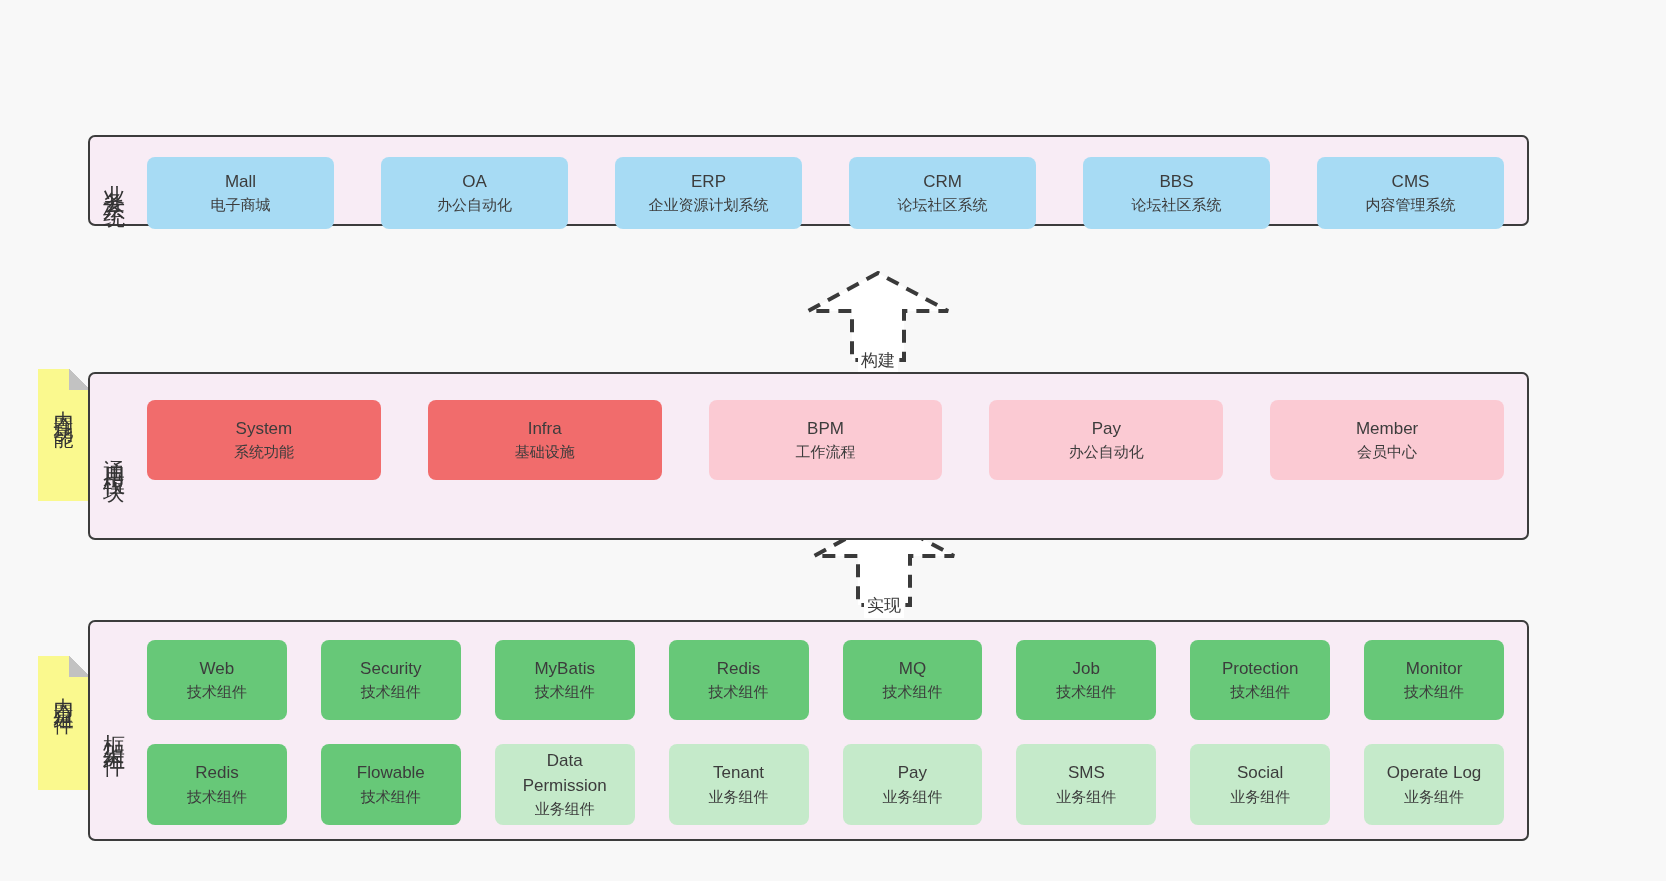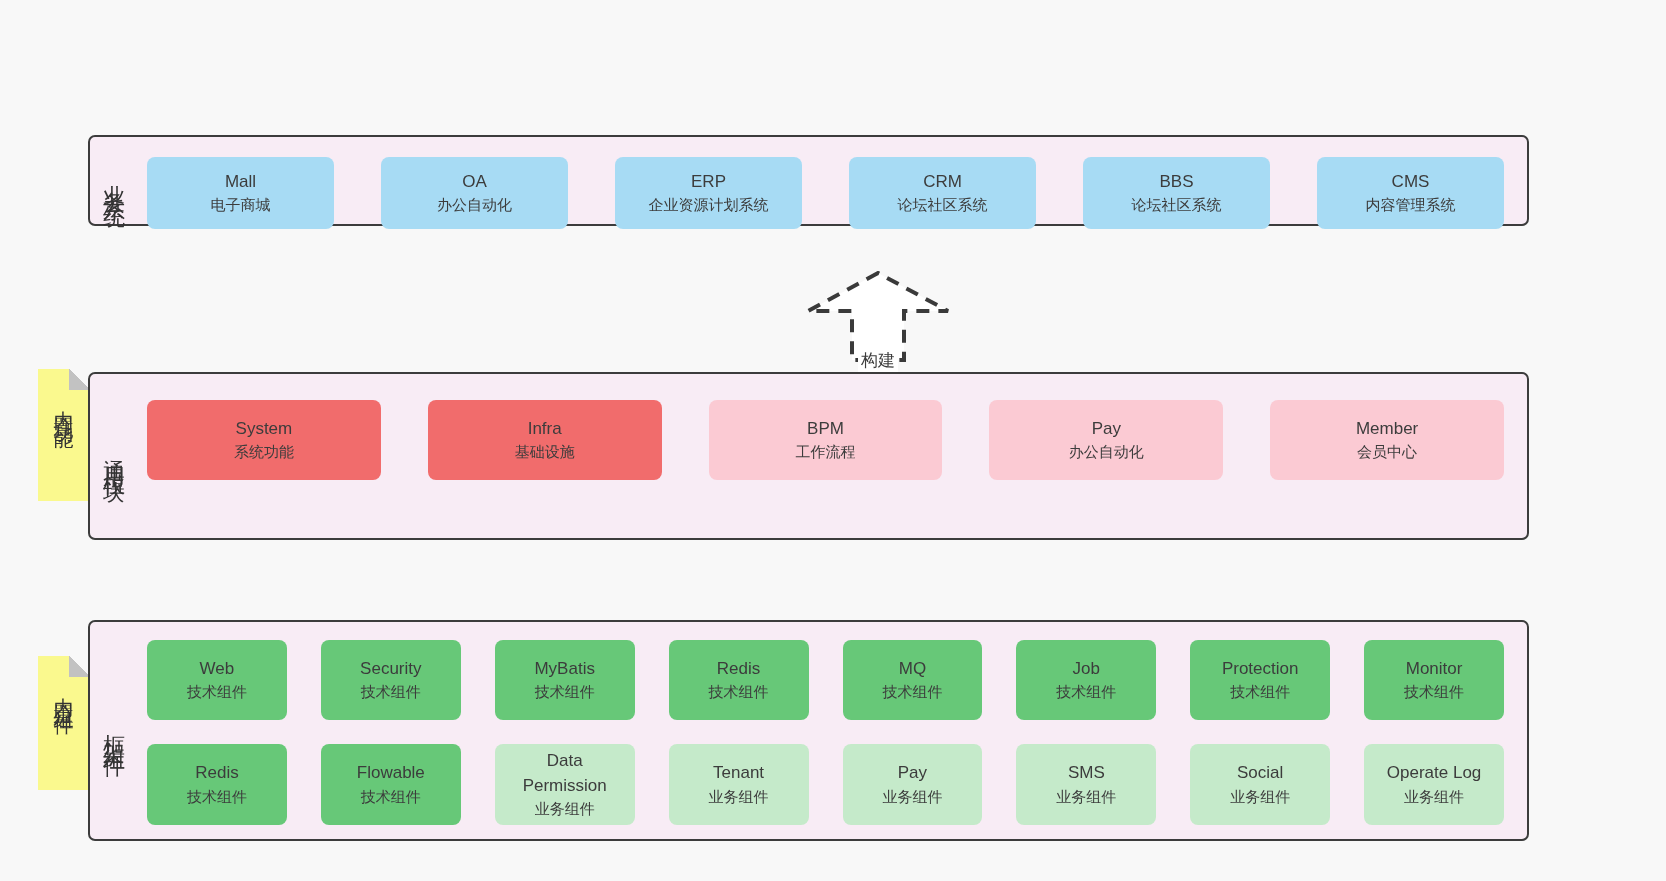--- a/index.html
+++ b/index.html
@@ -150,20 +150,26 @@
         <div class="en">Pay</div>
         <div class="zh">办公自动化</div>
       </div>
       <div class="box v-pink">
         <div class="en">Member</div>
         <div class="zh">会员中心</div>
       </div>
     </div>
   </div>
 
+  <div class="arrow arrow-implement">
+    <svg width="144" height="91" viewBox="0 0 144 91">
+      <polygon points="72,2 2,40 46,40 46,89 98,89 98,40 142,40" fill="#ffffff" stroke="#3a3a3a" stroke-width="4" stroke-dasharray="13 9" stroke-linejoin="miter"></polygon>
+    </svg>
+    <div class="arrow-label">实现</div>
+  </div>
 
   <div class="sticky sticky-components">
     <div class="fold"></div>
     <div class="sticky-text">内置组件</div>
   </div>
 
   <div class="layer layer-components">
     <div class="vlabel">框架组件</div>
 
     <div class="boxes gap-narrow row-c1">

